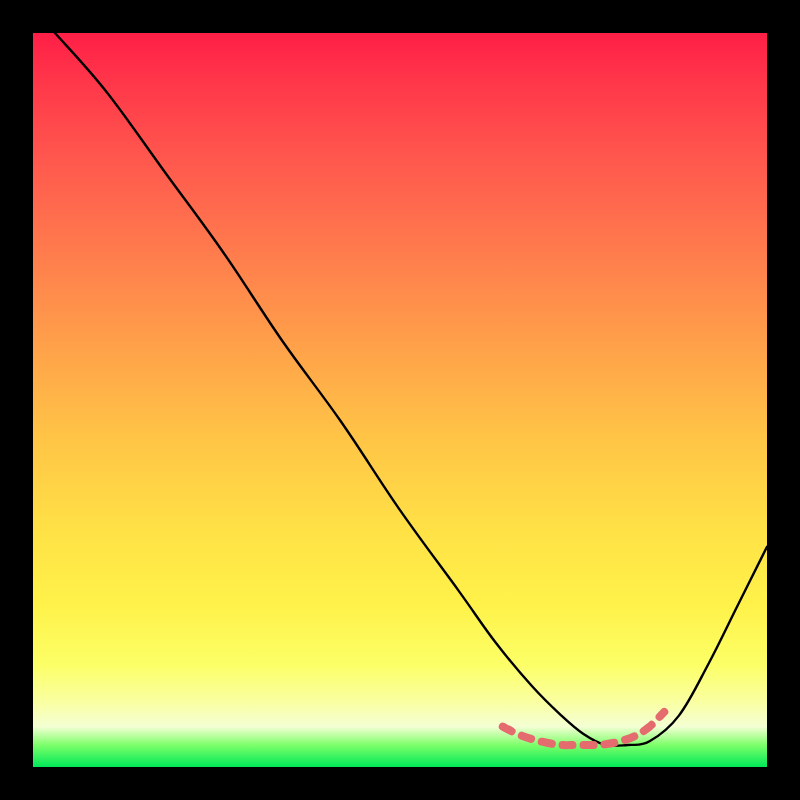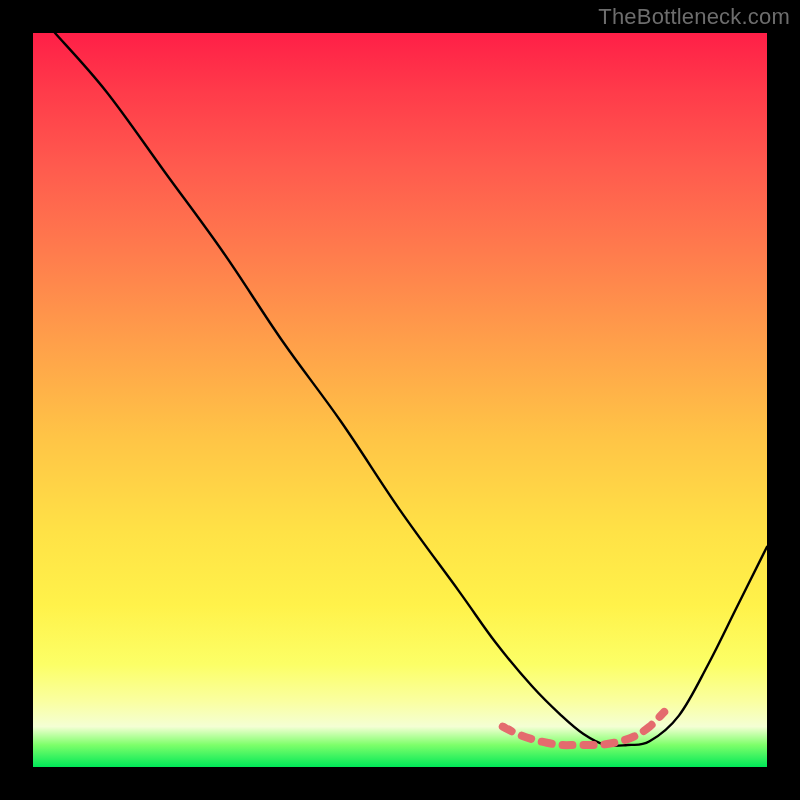--- a/index.html
+++ b/index.html
@@ -55,21 +55,20 @@
     top: 0;
     width: 734px;
     height: 734px;
     overflow: visible;
   }
 </style>
 </head>
 <body>
 
 <div class="stage">
-  <div class="watermark">TheBottleneck.com</div>
 
   <div class="plot-area">
     <svg class="curve" viewBox="0 0 734 734" preserveAspectRatio="none">
       <path id="path-black" fill="none" stroke="#000" stroke-width="2.4" stroke-linecap="round" stroke-linejoin="round" d="M 22.02 0.00 C 31.27 10.57, 53.58 33.62, 73.40 58.72 C 93.22 83.82, 110.98 110.39, 132.12 139.46 C 153.26 168.53, 169.70 189.81, 190.84 220.20 C 211.98 250.59, 228.42 277.89, 249.56 308.28 C 270.70 338.67, 287.14 358.63, 308.28 389.02 C 329.42 419.41, 345.86 446.71, 367.00 477.10 C 388.14 507.49, 408.54 534.06, 425.72 557.84 C 442.90 581.62, 449.21 592.04, 462.42 609.22 C 475.63 626.40, 487.23 640.05, 499.12 653.26 C 511.01 666.47, 519.23 674.03, 528.48 682.62 C 537.73 691.21, 542.57 695.69, 550.50 700.97 C 558.43 706.25, 564.59 710.00, 572.52 711.98 C 580.45 713.96, 586.61 712.64, 594.54 711.98 C 602.47 711.32, 607.31 713.59, 616.56 708.31 C 625.81 703.03, 635.35 696.49, 645.92 682.62 C 656.49 668.75, 664.71 651.06, 675.28 631.24 C 685.85 611.42, 694.07 593.66, 704.64 572.52 C 715.21 551.38, 728.72 524.37, 734.00 513.80"></path>
       <path id="path-accent" fill="none" stroke="#e46b6e" stroke-width="8" stroke-linecap="round" stroke-linejoin="round" stroke-dasharray="10 11" d="M 469.76 693.63 C 472.40 694.95, 479.16 698.72, 484.44 700.97 C 489.72 703.22, 493.84 704.52, 499.12 706.11 C 504.40 707.69, 508.52 708.72, 513.80 709.78 C 519.08 710.83, 523.20 711.58, 528.48 711.98 C 533.76 712.38, 537.88 711.98, 543.16 711.98 C 548.44 711.98, 552.56 712.11, 557.84 711.98 C 563.12 711.85, 567.24 711.91, 572.52 711.25 C 577.80 710.59, 581.92 709.76, 587.20 708.31 C 592.48 706.86, 596.60 705.81, 601.88 703.17 C 607.16 700.53, 611.28 697.99, 616.56 693.63 C 621.84 689.27, 628.60 681.59, 631.24 678.95"></path>
     </svg>
   </div>
 </div>
 
 </body></html>

